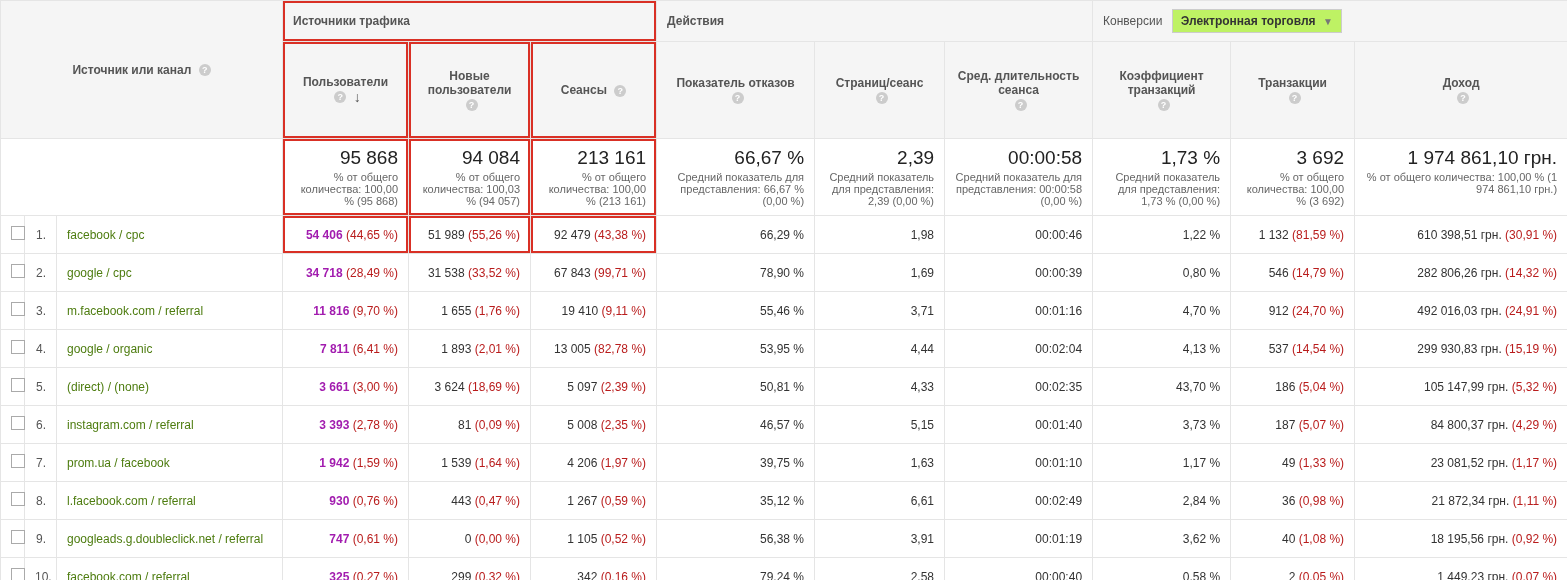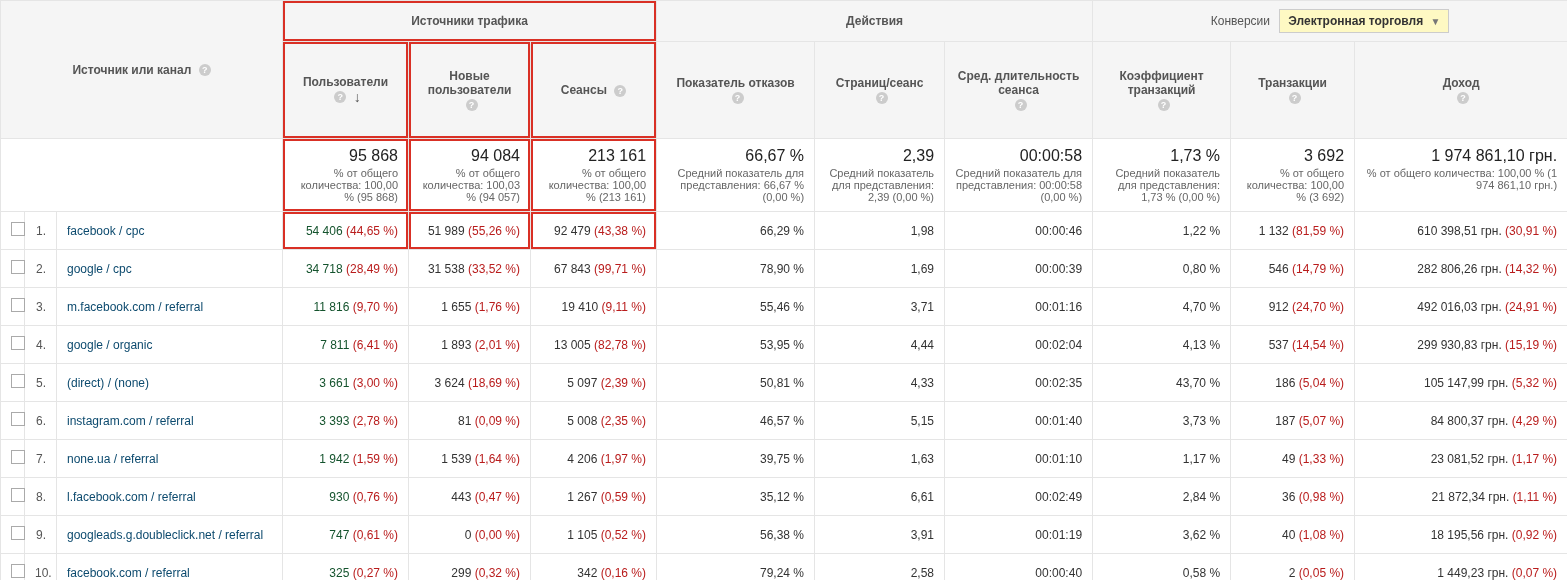--- a/index.html
+++ b/index.html
@@ -1,38 +1,38 @@
 <!DOCTYPE html>
 <html><head>
 <meta charset="utf-8">
 <style>
   html,body{margin:0;padding:0;font-family:Arial,Helvetica,sans-serif;font-size:12px;color:#333;background:#fff;width:1567px}
   table{border-collapse:collapse;width:100%;table-layout:fixed}
   th,td{border:1px solid #e5e5e5;padding:0;vertical-align:middle}
   .hdr{background:#f5f5f5;font-weight:400;color:#555}
-  .hdr-top{height:40px;text-align:center;padding:0 10px}
+  .hdr-top{height:40px;text-align:left;padding:0 10px}
   .hdr-dim{height:76px;text-align:center;padding:10px 20px;font-size:12px}
   .hdr-metric{height:76px;text-align:center;padding:10px 6px;font-size:12px}
   .help{display:inline-block;width:12px;height:12px;border-radius:50%;background:#ccc;color:#fff;font-size:9px;line-height:12px;text-align:center;margin-left:4px;vertical-align:middle}
   .arrow-down{display:inline-block;margin-left:4px;font-size:14px;color:#555;vertical-align:middle}
   .tri{display:inline-block;margin-left:4px;font-size:10px;color:#777;vertical-align:middle}
   .summary td{padding:8px 10px;text-align:right;font-size:11px;color:#666;vertical-align:top}
-  .summary .big{font-size:16px;color:#222;display:block;margin-bottom:2px}
+  .summary .big{font-size:19px;color:#222;display:block;margin-bottom:2px}
   .row td{padding:10px 10px;font-size:12px}
   .idx{text-align:right;width:32px;color:#555}
   .src{color:#1155cc;text-align:left}
-  .src a{color:#0c4a6e;text-decoration:none}
+  .src a{color:#4d7c0f;text-decoration:none}
   .num{text-align:right;white-space:nowrap}
-  .num b{font-weight:400;color:#14532d}
+  .num b{font-weight:700;color:#a21caf}
   .pct{color:#b91c1c}
   .chk{text-align:center;width:24px}
   .box{display:inline-block;width:12px;height:12px;border:1px solid #aaa;background:#fff}
   .hi-red{position:relative}
   .hi-red::after{content:"";position:absolute;inset:0;border:2px solid #d93025;pointer-events:none}
-  .conv-sel{display:inline-block;border:1px solid #ccc;padding:4px 8px;margin-left:6px;font-size:12px;color:#333;background:#fef9c3}
+  .conv-sel{display:inline-block;border:1px solid #ccc;padding:4px 8px;margin-left:6px;font-size:12px;color:#333;background:#bef264}
   col.c-chk{width:24px}
   col.c-idx{width:32px}
   col.c-src{width:226px}
   col.c-users{width:126px}
   col.c-new{width:122px}
   col.c-sess{width:126px}
   col.c-bounce{width:158px}
   col.c-pps{width:130px}
   col.c-dur{width:148px}
   col.c-tr{width:138px}
@@ -210,21 +210,21 @@
         <td class="num">46,57 %</td>
         <td class="num">5,15</td>
         <td class="num">00:01:40</td>
         <td class="num">3,73 %</td>
         <td class="num">187 <span class="pct">(5,07 %)</span></td>
         <td class="num">84 800,37 грн. <span class="pct">(4,29 %)</span></td>
       </tr>
       <tr class="row">
         <td class="chk"><span class="box"></span></td>
         <td class="idx">7.</td>
-        <td class="src"><a>none.ua / referral</a></td>
+        <td class="src"><a>prom.ua / facebook</a></td>
         <td class="num"><b>1 942</b> <span class="pct">(1,59 %)</span></td>
         <td class="num">1 539 <span class="pct">(1,64 %)</span></td>
         <td class="num">4 206 <span class="pct">(1,97 %)</span></td>
         <td class="num">39,75 %</td>
         <td class="num">1,63</td>
         <td class="num">00:01:10</td>
         <td class="num">1,17 %</td>
         <td class="num">49 <span class="pct">(1,33 %)</span></td>
         <td class="num">23 081,52 грн. <span class="pct">(1,17 %)</span></td>
       </tr>

